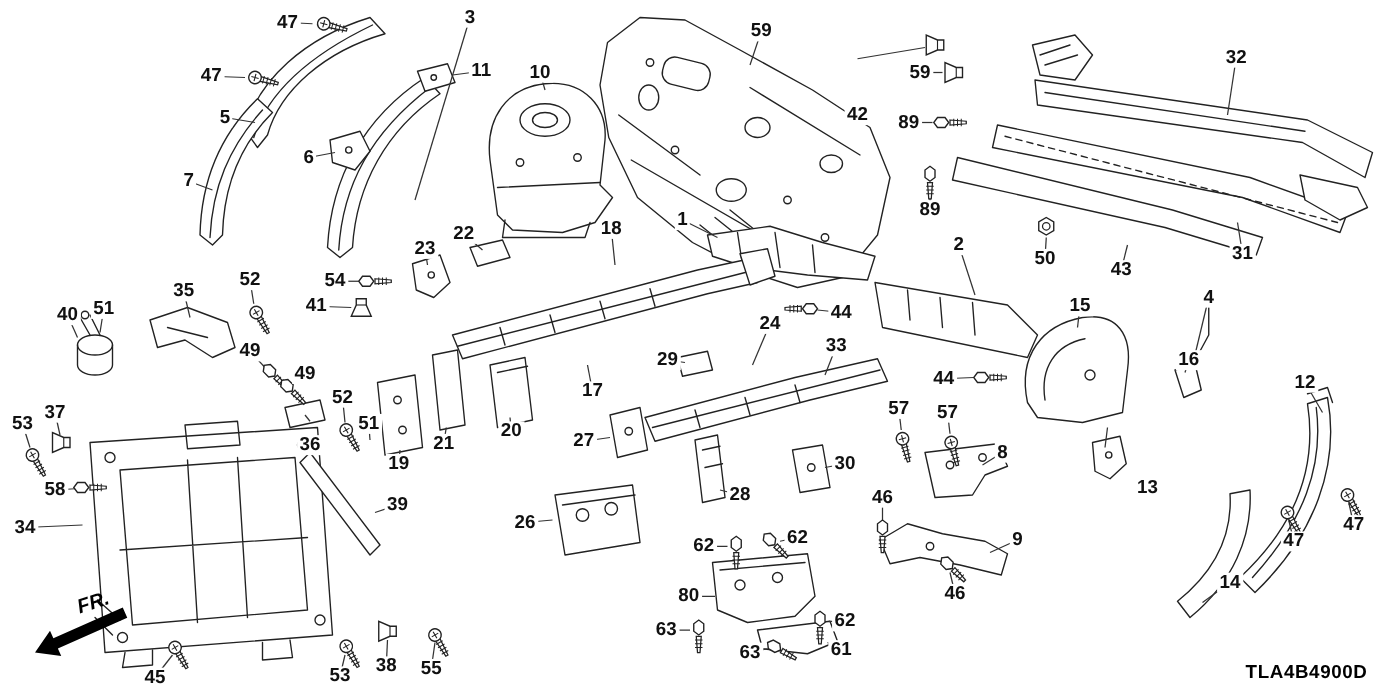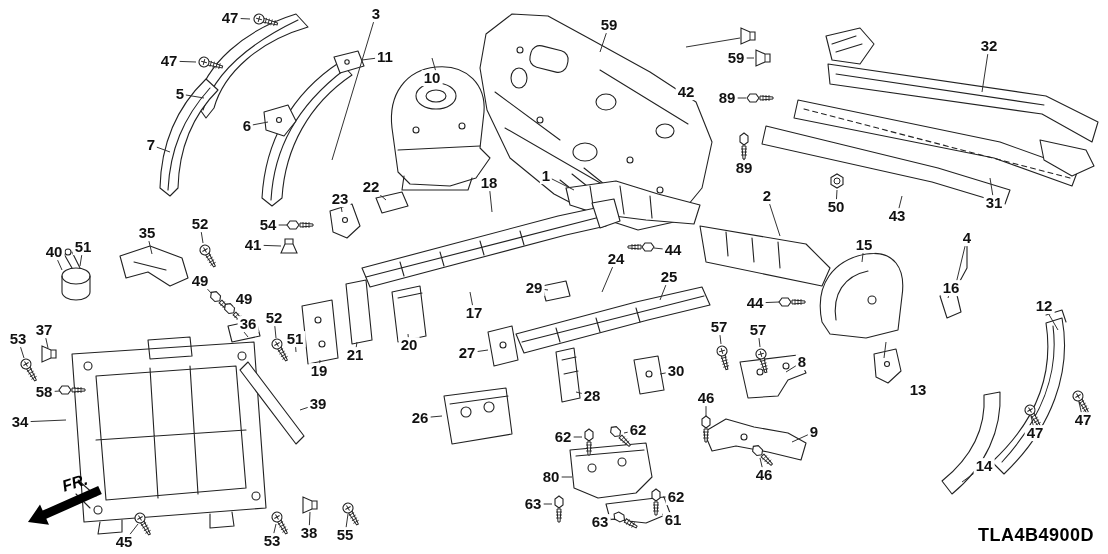--- a/index.html
+++ b/index.html
@@ -2,21 +2,21 @@
 <html><head>
 <meta charset="utf-8">
 <style>
   html,body{margin:0;padding:0;background:#fff;}
   .stage{position:relative;width:1108px;height:554px;background:#fff;overflow:hidden;
          font-family:"Liberation Sans",sans-serif;}
   .stage svg{position:absolute;left:0;top:0;}
   .callout{position:absolute;transform:translate(-50%,-50%);font-size:15px;font-weight:600;
            color:#111;background:#fff;padding:0 2px;line-height:1.05;user-select:none;}
   #leader-lines line{stroke:#333;stroke-width:1;}
-  .diagram-code{position:absolute;right:14px;bottom:8px;font-size:18px;font-weight:700;
+  .diagram-code{position:absolute;right:14px;bottom:8px;font-size:15px;font-weight:700;
                 letter-spacing:.5px;color:#000;}
   .fr-label{position:absolute;left:62px;bottom:62px;font-size:16px;font-weight:700;
             font-style:italic;transform:rotate(-18deg);color:#000;}
   .art{stroke:#222;stroke-width:1.1;fill:none;stroke-linejoin:round;stroke-linecap:round;}
   .body{fill:#fff;}
 </style>
 </head>
 <body>
 
 <div class="stage">
@@ -325,21 +325,21 @@
 
   <div id="callout-layer">
       <div class="callout" style="left: 230px; top: 18px;">47</div>
       <div class="callout" style="left: 376px; top: 14px;">3</div>
       <div class="callout" style="left: 609px; top: 25px;">59</div>
       <div class="callout" style="left: 686px; top: 47px; margin-top: 45px;">42</div>
       <div class="callout" style="left: 736px; top: 58px;">59</div>
       <div class="callout" style="left: 989px; top: 46px;">32</div>
       <div class="callout" style="left: 169px; top: 61px;">47</div>
       <div class="callout" style="left: 385px; top: 57px;">11</div>
-      <div class="callout" style="left: 432px; top: 58px; margin-top: 20px;">10</div>
+      <div class="callout" style="left: 432px; top: 58px;">10</div>
       <div class="callout" style="left: 727px; top: 98px;">89</div>
       <div class="callout" style="left: 180px; top: 94px;">5</div>
       <div class="callout" style="left: 247px; top: 126px;">6</div>
       <div class="callout" style="left: 744px; top: 168px;">89</div>
       <div class="callout" style="left: 151px; top: 145px;">7</div>
       <div class="callout" style="left: 836px; top: 207px;">50</div>
       <div class="callout" style="left: 897px; top: 216px;">43</div>
       <div class="callout" style="left: 994px; top: 203px;">31</div>
       <div class="callout" style="left: 371px; top: 187px;">22</div>
       <div class="callout" style="left: 489px; top: 183px;">18</div>
@@ -354,25 +354,25 @@
       <div class="callout" style="left: 54px; top: 252px;">40</div>
       <div class="callout" style="left: 83px; top: 247px;">51</div>
       <div class="callout" style="left: 864px; top: 245px;">15</div>
       <div class="callout" style="left: 967px; top: 238px;">4</div>
       <div class="callout" style="left: 200px; top: 281px;">49</div>
       <div class="callout" style="left: 244px; top: 299px;">49</div>
       <div class="callout" style="left: 951px; top: 288px;">16</div>
       <div class="callout" style="left: 1044px; top: 306px;">12</div>
       <div class="callout" style="left: 616px; top: 259px;">24</div>
       <div class="callout" style="left: 534px; top: 288px;">29</div>
-      <div class="callout" style="left: 669px; top: 277px;">25</div>
+      <div class="callout" style="left: 669px; top: 277px;">33</div>
       <div class="callout" style="left: 474px; top: 313px;">17</div>
       <div class="callout" style="left: 755px; top: 303px;">44</div>
       <div class="callout" style="left: 274px; top: 318px;">52</div>
-      <div class="callout" style="left: 248px; top: 324px;">36</div>
+      <div class="callout" style="left: 248px; top: 356px;">36</div>
       <div class="callout" style="left: 295px; top: 339px;">51</div>
       <div class="callout" style="left: 719px; top: 327px;">57</div>
       <div class="callout" style="left: 758px; top: 330px;">57</div>
       <div class="callout" style="left: 18px; top: 339px;">53</div>
       <div class="callout" style="left: 44px; top: 330px;">37</div>
       <div class="callout" style="left: 918px; top: 342px; margin-top: 48px;">13</div>
       <div class="callout" style="left: 355px; top: 355px;">21</div>
       <div class="callout" style="left: 409px; top: 345px;">20</div>
       <div class="callout" style="left: 467px; top: 353px;">27</div>
       <div class="callout" style="left: 319px; top: 371px;">19</div>

